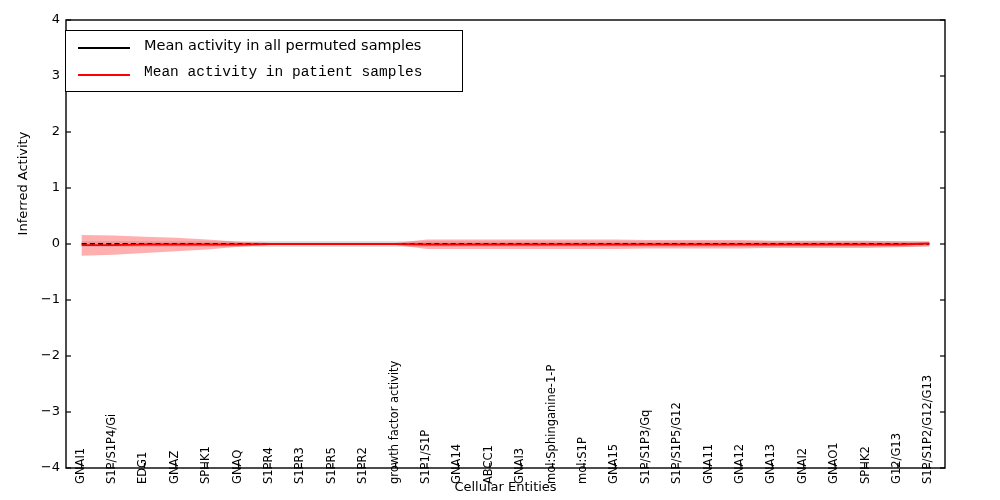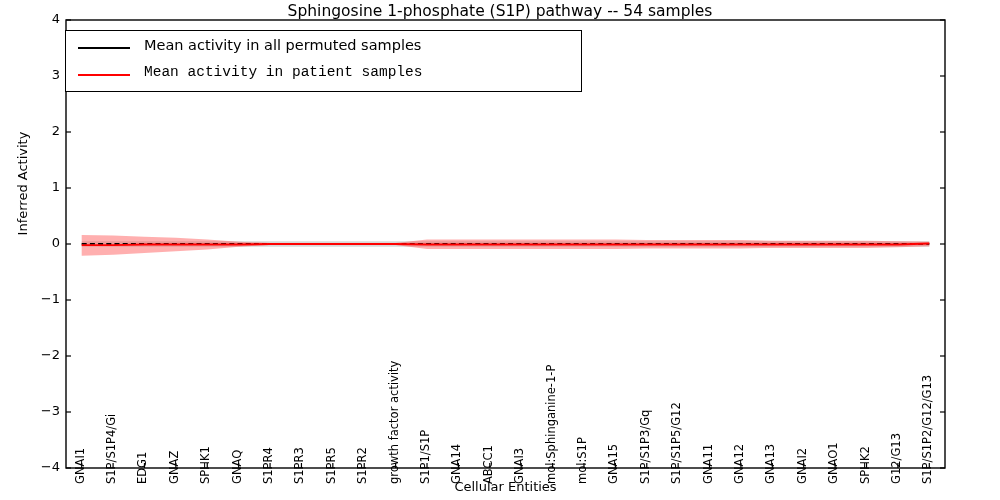--- a/index.html
+++ b/index.html
@@ -32,34 +32,33 @@
   }
   .xtick{
     position:absolute;
     font-size:11.5px;color:#000;
     white-space:nowrap;
     transform-origin:left bottom;
     transform:rotate(-90deg);
   }
   #legend{
     position:absolute;left:65px;top:30px;
-    width:517px;height:62px;
+    width:398px;height:62px;
     background:#ffffff;border:1.4px solid #000;
     box-sizing:border-box;
   }
   .lgrow{position:absolute;left:0;height:25px;width:100%;}
   .lgline{position:absolute;left:12px;top:12px;width:52px;height:1.6px;}
   .lgtext{position:absolute;left:78px;top:2px;font-size:14.5px;color:#000;}
 </style>
 </head>
 <body>
 
 <div id="figure">
 
-  <div class="ttl">Sphingosine 1-phosphate (S1P) pathway -- 54 samples</div>
 
   <div class="ylab">Inferred Activity</div>
   <div class="xlab">Cellular Entities</div>
 
   <svg id="plotsvg" width="1000" height="500">
     <g id="bands">
         <polygon points="81.69642857142857,241.20000000000002 113.08928571428572,241.20000000000002 144.48214285714286,241.20000000000002 175.875,241.20000000000002 207.26785714285714,241.20000000000002 238.66071428571428,241.20000000000002 270.05357142857144,241.20000000000002 301.44642857142856,241.20000000000002 332.8392857142857,241.20000000000002 364.23214285714283,241.20000000000002 395.625,241.20000000000002 427.0178571428571,241.20000000000002 458.4107142857143,241.20000000000002 489.80357142857144,241.20000000000002 521.1964285714286,241.20000000000002 552.5892857142858,241.20000000000002 583.9821428571429,241.20000000000002 615.375,241.20000000000002 646.7678571428571,241.20000000000002 678.1607142857142,241.20000000000002 709.5535714285714,241.20000000000002 740.9464285714286,241.20000000000002 772.3392857142857,241.20000000000002 803.7321428571429,241.20000000000002 835.125,241.20000000000002 866.5178571428571,241.20000000000002 897.9107142857142,241.20000000000002 929.3035714285714,241.20000000000002 929.3035714285714,246.79999999999998 897.9107142857142,246.79999999999998 866.5178571428571,246.79999999999998 835.125,246.79999999999998 803.7321428571429,246.79999999999998 772.3392857142857,246.79999999999998 740.9464285714286,246.79999999999998 709.5535714285714,246.79999999999998 678.1607142857142,246.79999999999998 646.7678571428571,246.79999999999998 615.375,246.79999999999998 583.9821428571429,246.79999999999998 552.5892857142858,246.79999999999998 521.1964285714286,246.79999999999998 489.80357142857144,246.79999999999998 458.4107142857143,246.79999999999998 427.0178571428571,246.79999999999998 395.625,246.79999999999998 364.23214285714283,246.79999999999998 332.8392857142857,246.79999999999998 301.44642857142856,246.79999999999998 270.05357142857144,246.79999999999998 238.66071428571428,246.79999999999998 207.26785714285714,246.79999999999998 175.875,246.79999999999998 144.48214285714286,246.79999999999998 113.08928571428572,246.79999999999998 81.69642857142857,246.79999999999998" fill="#d9d9d9" fill-opacity="1" stroke="none"></polygon>
         <polygon points="81.69642857142857,235.04 113.08928571428572,235.6 144.48214285714286,236.72 175.875,237.84 207.26785714285714,239.51999999999998 238.66071428571428,241.76 270.05357142857144,242.88 301.44642857142856,242.88 332.8392857142857,242.88 364.23214285714283,242.88 395.625,242.88 427.0178571428571,239.51999999999998 458.4107142857143,239.51999999999998 489.80357142857144,239.51999999999998 521.1964285714286,239.51999999999998 552.5892857142858,239.51999999999998 583.9821428571429,239.51999999999998 615.375,239.51999999999998 646.7678571428571,240.08 678.1607142857142,240.08 709.5535714285714,240.08 740.9464285714286,240.08 772.3392857142857,240.64 803.7321428571429,240.64 835.125,240.64 866.5178571428571,240.64 897.9107142857142,241.20000000000002 929.3035714285714,241.76 929.3035714285714,246.24 897.9107142857142,247.35999999999999 866.5178571428571,247.92000000000002 835.125,247.92000000000002 803.7321428571429,247.92000000000002 772.3392857142857,247.92000000000002 740.9464285714286,248.48000000000002 709.5535714285714,248.48000000000002 678.1607142857142,248.48000000000002 646.7678571428571,248.48000000000002 615.375,249.04 583.9821428571429,249.04 552.5892857142858,249.04 521.1964285714286,249.04 489.80357142857144,249.04 458.4107142857143,249.04 427.0178571428571,249.04 395.625,245.11999999999998 364.23214285714283,245.11999999999998 332.8392857142857,245.11999999999998 301.44642857142856,245.11999999999998 270.05357142857144,245.11999999999998 238.66071428571428,246.79999999999998 207.26785714285714,249.59999999999997 175.875,251.28 144.48214285714286,252.96 113.08928571428572,254.64000000000001 81.69642857142857,255.76" fill="#ff4d4d" fill-opacity="0.45" stroke="none"></polygon>
       </g>
     <g id="lines">

